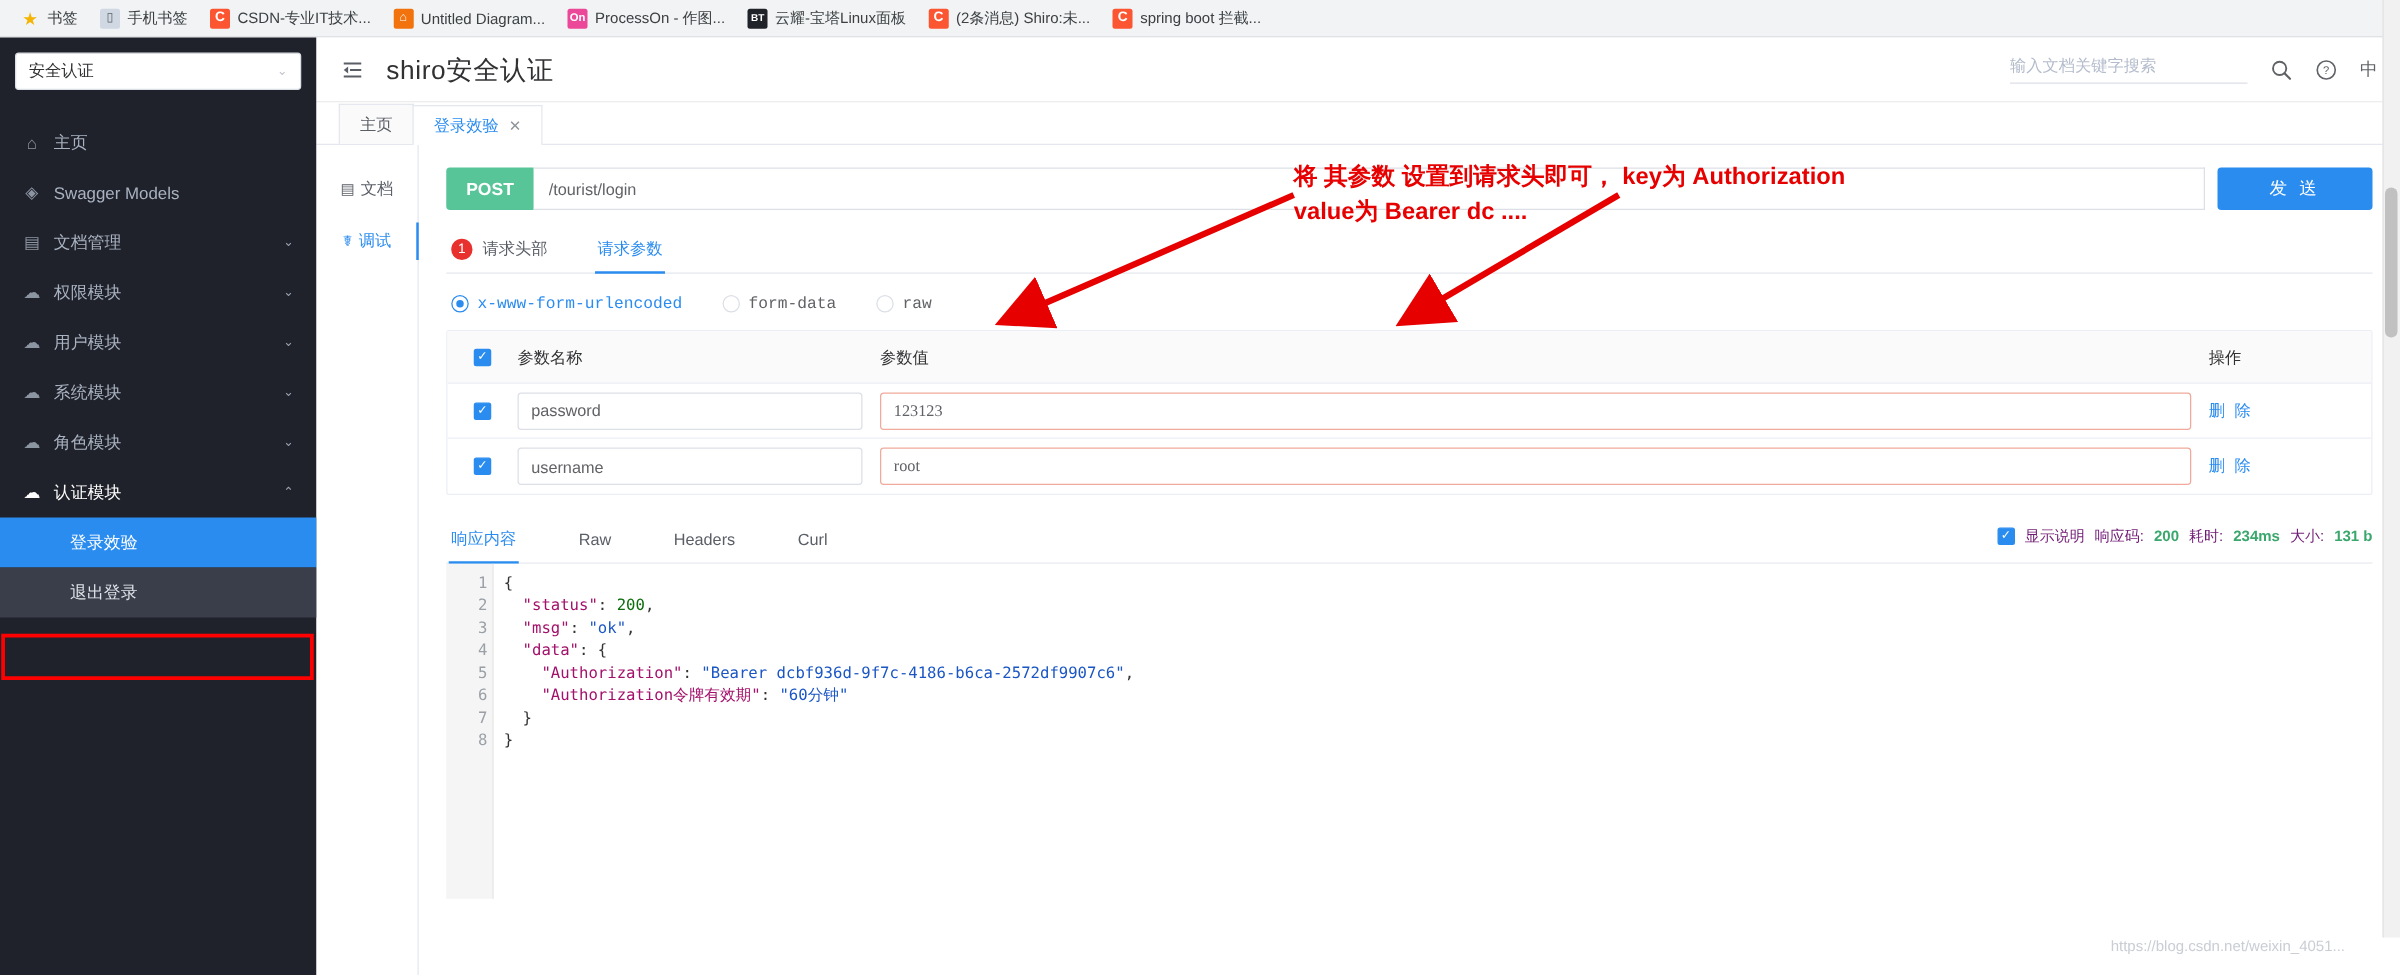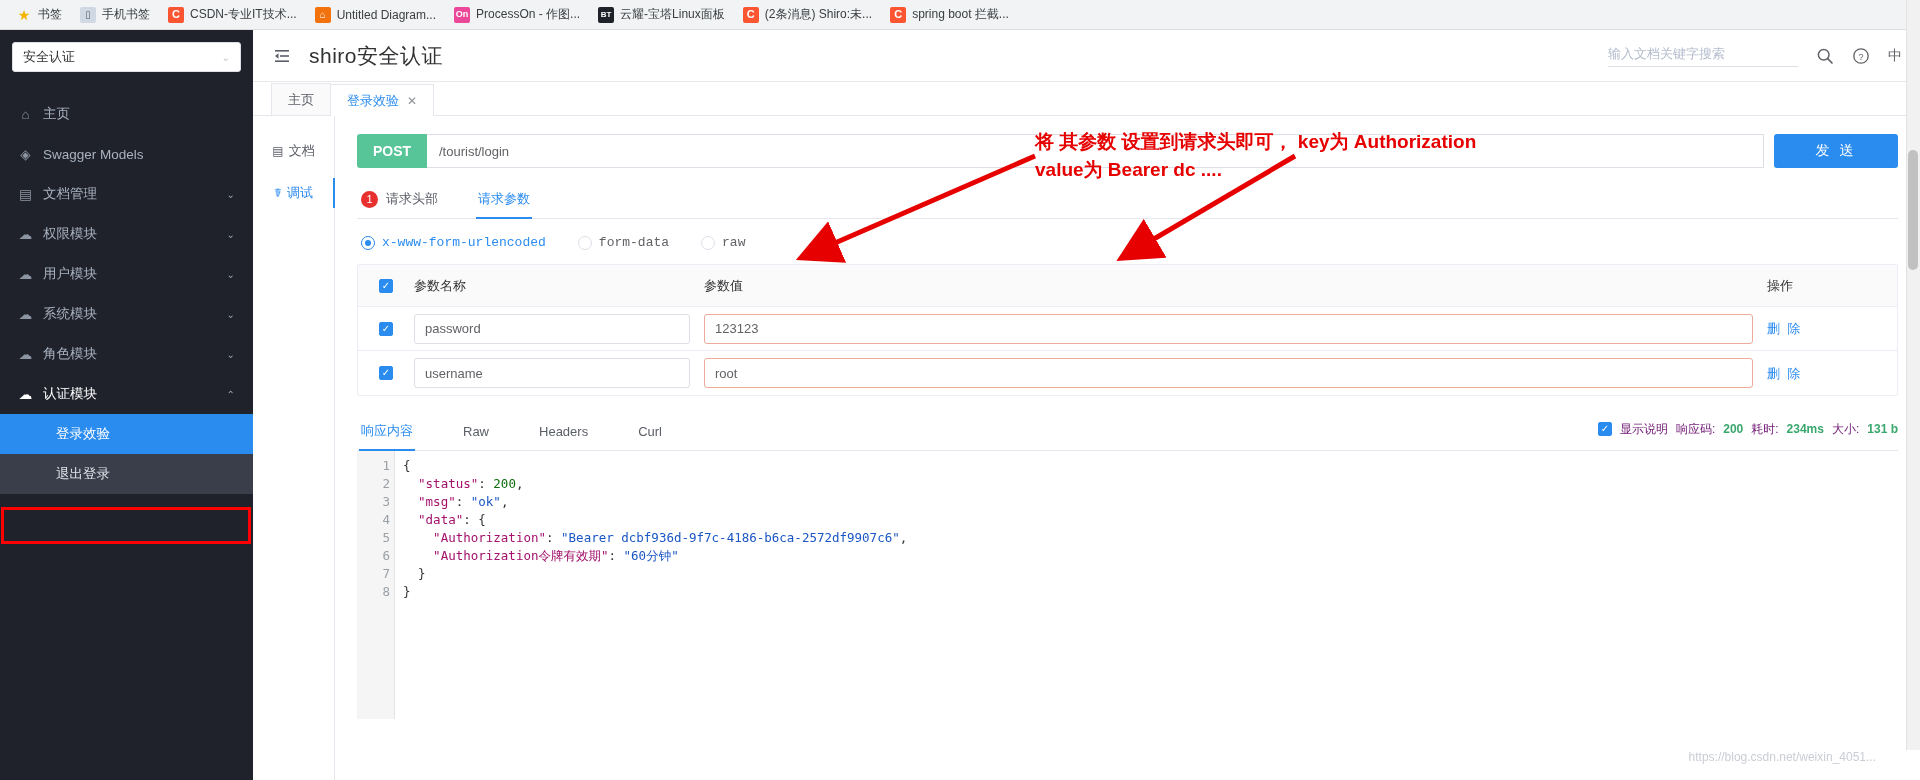--- a/index.html
+++ b/index.html
@@ -255,21 +255,21 @@
     display: flex; align-items: center; justify-content: center;
     color: #fff; font-size: 10px; line-height: 1;
     cursor: pointer;
   }
   .fld {
     height: 30px; width: 100%;
     border: 1px solid #dcdfe6; border-radius: 3px;
     padding: 0 10px; font-size: 13px; color: #606266;
     font-family: inherit; outline: none; background: #fff;
   }
-  .fld.warn { border-color: #f0a99a; }
+  .fld.warn { border-color: #f0a99a; font-family: Liberation Serif, serif; }
   .op-link { font-size: 13px; color: #2b8cf0; cursor: pointer; letter-spacing: 2px; }
 
   
   #resp-tabs {
     display: flex; align-items: center; gap: 46px;
     margin-top: 20px; padding-left: 2px;
     border-bottom: 1px solid #e4e7ed;
     position: relative;
   }
   .rtab {

